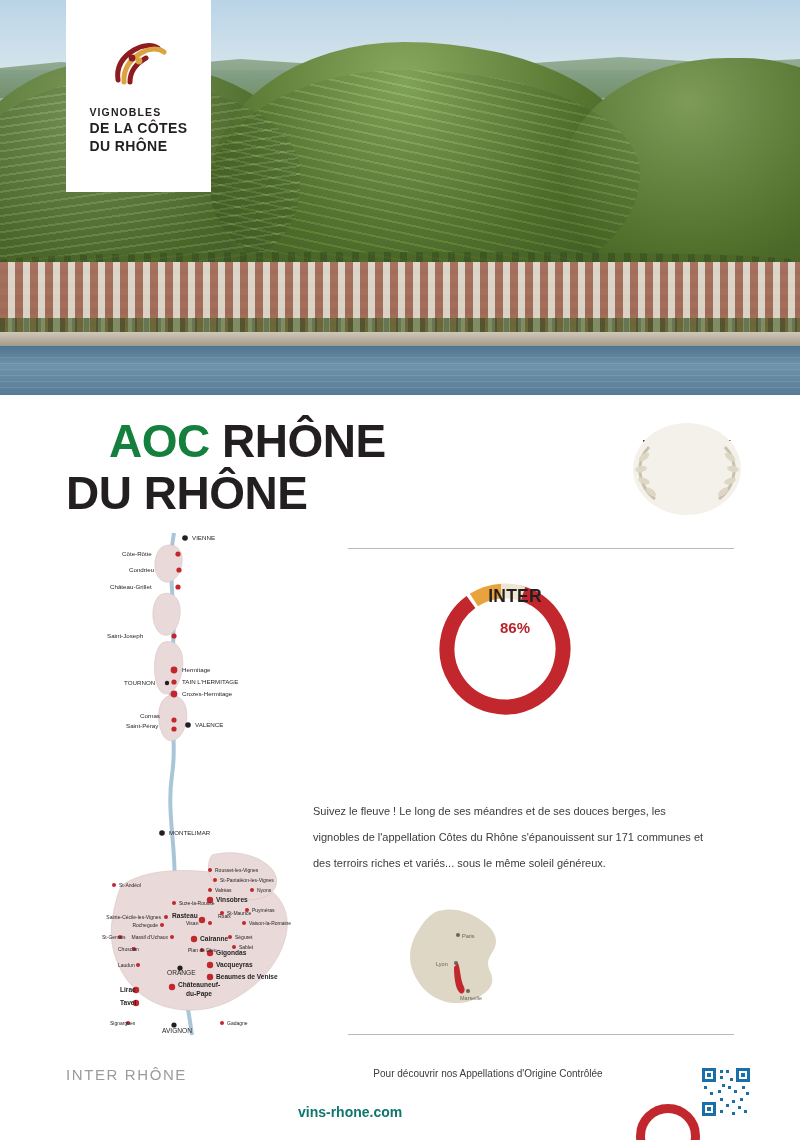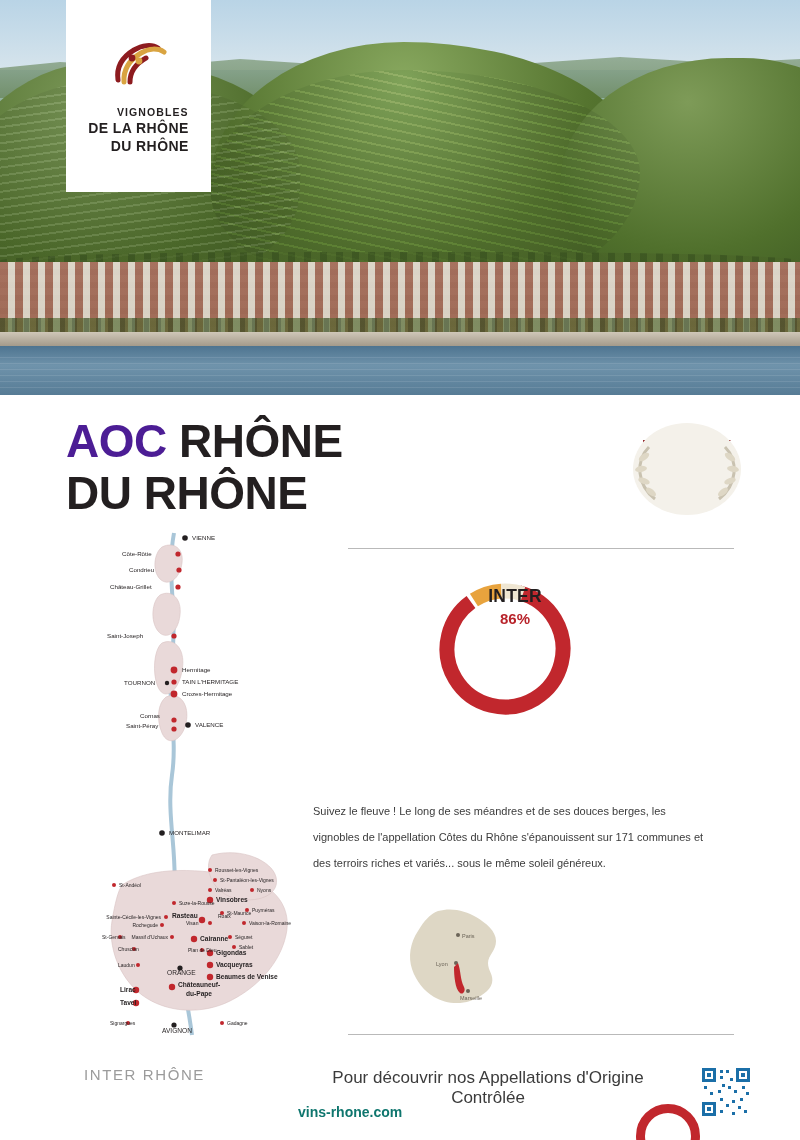--- a/index.html
+++ b/index.html
@@ -91,33 +91,33 @@
 
   
   .logo-box{
     position:absolute;left:66px;top:0;width:145px;height:192px;
     background:#ffffff;
     display:flex;flex-direction:column;align-items:center;justify-content:center;
     z-index:5;
   }
   .logo-mark{width:62px;height:56px;margin-bottom:14px;}
   .logo-txt{
-    text-align:right;line-height:1.28;
+    text-align:left;line-height:1.28;
     font-weight:bold;color:#231f20;
   }
   .logo-l1{font-size:10.5px;letter-spacing:1.1px;}
   .logo-l2{font-size:14px;letter-spacing:.4px;}
   .logo-l3{font-size:14px;letter-spacing:.4px;}
 
   
   .title-wrap{position:absolute;left:66px;top:415px;width:420px;}
   .title-line{
     font-size:46px;line-height:52px;font-weight:bold;letter-spacing:-.5px;
   }
-  .t-aoc{color:#4c1d95;}
+  .t-aoc{color:#15803d;margin-left:43px;}
   .t-rest{color:#231f20;}
 
   
   .seal{
     position:absolute;left:625px;top:417px;width:124px;height:104px;
     text-align:center;color:#8d1b1f;
   }
   .seal .lbl{
     font-size:8.5px;font-weight:bold;letter-spacing:.6px;line-height:11px;
     margin-top:10px;
@@ -141,40 +141,40 @@
   .rule-bottom{left:348px;top:1034px;width:386px;}
 
   
   .donut-wrap{position:absolute;left:430px;top:578px;width:150px;height:142px;}
   .donut-labels{
     position:absolute;left:455px;top:588px;width:120px;
     text-align:center;
   }
   .dl-row{line-height:1.0;}
   .dl-name{font-size:17.5px;font-weight:bold;color:#231f20;letter-spacing:.2px;}
-  .dl-val{font-size:15px;font-weight:bold;color:#c0392b;margin-top:5px;margin-bottom:5px;}
+  .dl-val{font-size:15px;font-weight:bold;color:#c0392b;margin-top:14px;margin-bottom:5px;}
   .dl-val.rouge{color:#b8232a;}
 
   
   .para{
     position:absolute;left:313px;top:798px;width:400px;
     font-size:11px;line-height:26px;color:#3b3b3b;
   }
 
   
   .france{position:absolute;left:400px;top:905px;width:110px;height:105px;}
 
   
   .footer-left{
-    position:absolute;left:84px;top:1066px;
+    position:absolute;left:66px;top:1066px;
     font-size:15px;letter-spacing:1.6px;color:#9b9b9b;
   }
   .footer-cta{
     position:absolute;left:298px;top:1068px;width:380px;text-align:center;
-    font-size:17px;color:#3b3b3b;
+    font-size:10px;color:#3b3b3b;
   }
   .footer-url{
     position:absolute;left:298px;top:1104px;width:380px;text-align:left;
     font-size:14px;font-weight:bold;color:#0f766e;
   }
   .qr{
     position:absolute;left:700px;top:1066px;width:52px;height:52px;
   }
   .redmark{
     position:absolute;left:636px;top:1104px;width:120px;height:40px;overflow:hidden;
@@ -207,21 +207,21 @@
 <div class="logo-box">
   <svg class="logo-mark" viewBox="0 0 62 56">
     <path d="M10 44 C8 30 16 20 26 14 C34 9 44 8 50 12" fill="none" stroke="#8d1b1f" stroke-width="5" stroke-linecap="round"></path>
     <path d="M16 46 C15 32 23 23 33 17 C41 12 50 12 56 16" fill="none" stroke="#d9a441" stroke-width="5" stroke-linecap="round"></path>
     <path d="M22 46 C22 35 29 27 38 22" fill="none" stroke="#8d1b1f" stroke-width="5" stroke-linecap="round"></path>
     <circle cx="24" cy="22" r="3.4" fill="#8d1b1f"></circle>
     <circle cx="31" cy="25" r="3.4" fill="#d9a441"></circle>
   </svg>
   <div class="logo-txt">
     <div class="logo-l1">VIGNOBLES</div>
-    <div class="logo-l2">DE LA RHÔNE</div>
+    <div class="logo-l2">DE LA CÔTES</div>
     <div class="logo-l3">DU RHÔNE</div>
   </div>
 </div>
 
 <div class="title-wrap">
   <div class="title-line">
     <span class="t-aoc">AOC</span>
     <span class="t-rest">RHÔNE</span>
   </div>
   <div class="title-line t-rest">DU RHÔNE</div>

